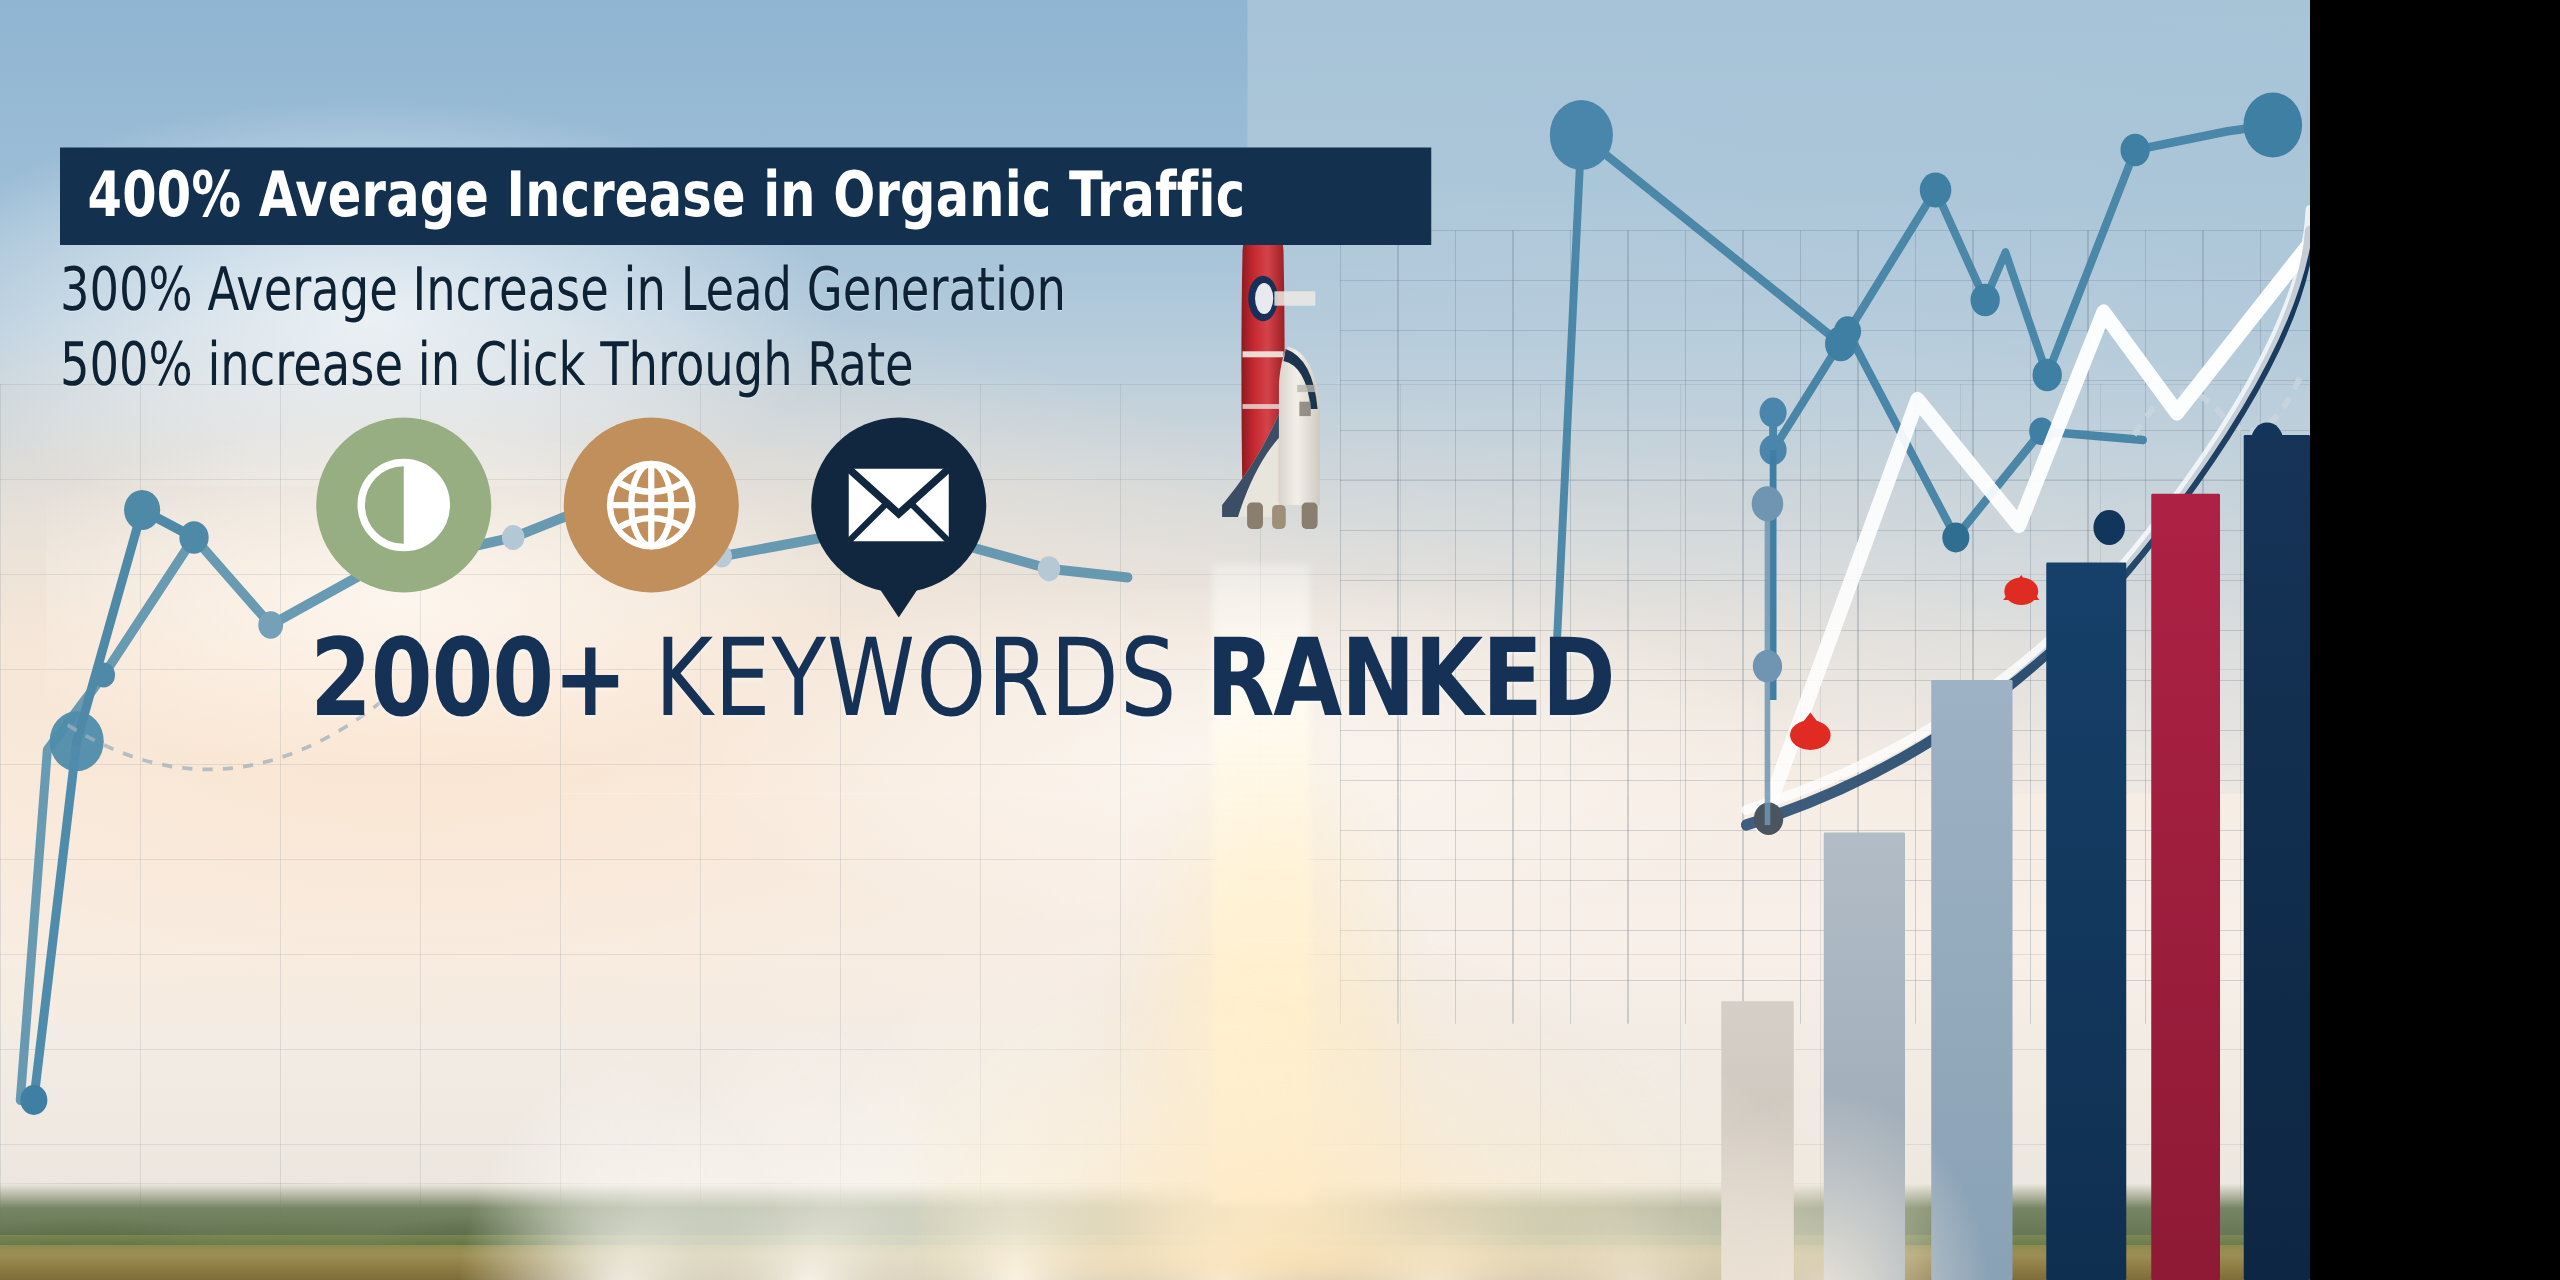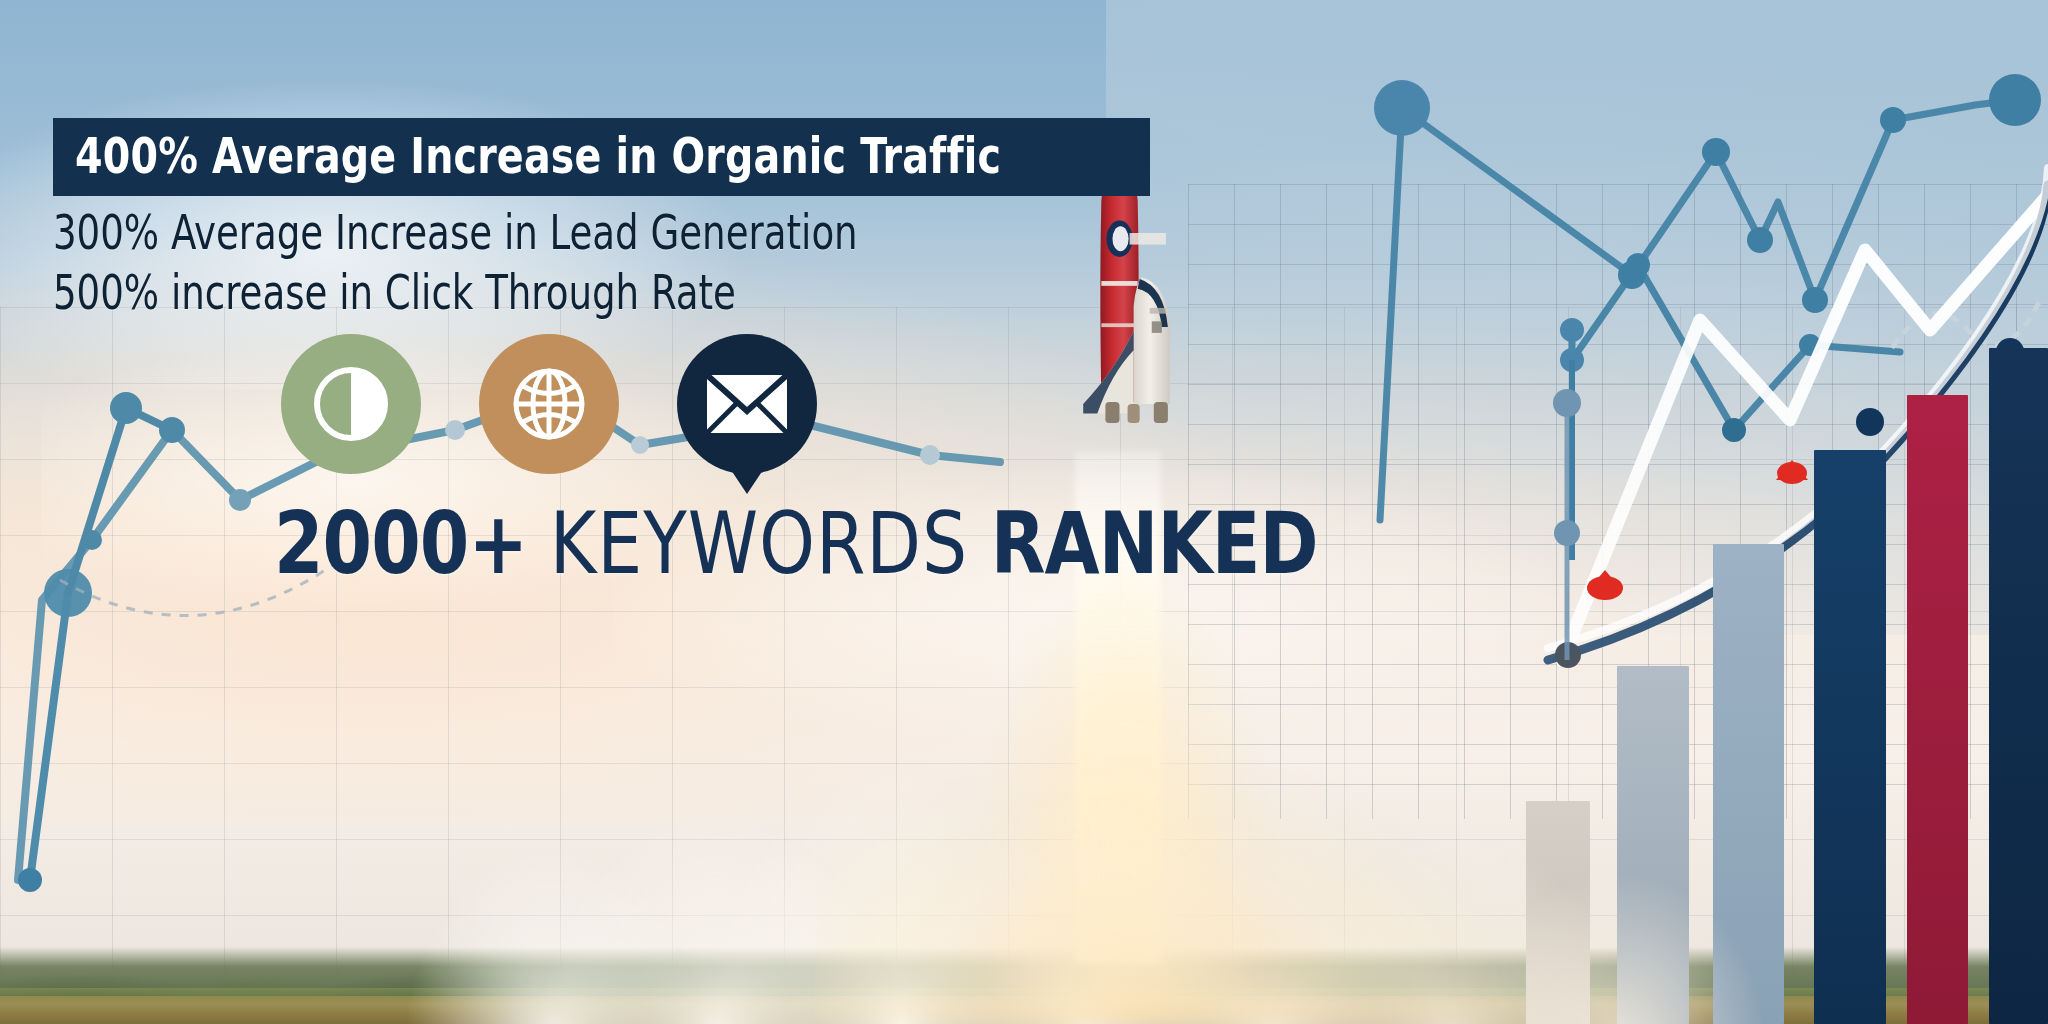--- a/index.html
+++ b/index.html
@@ -2,21 +2,21 @@
 <html><head>
 <meta charset="utf-8">
 <title>SEO Results Banner</title>
 <style>
   * { margin:0; padding:0; box-sizing:border-box; }
   html,body { width:2048px; height:1024px; overflow:hidden; background:#000; }
   body { font-family:"Liberation Sans", sans-serif; }
 
   .banner {
     position:relative;
-    width:2048px; height:1024px;
+    width:1848px; height:1024px;
     overflow:hidden;
   }
 
   
   .sky {
     position:absolute; inset:0;
     background:
       linear-gradient(to bottom,
         #8fb5d2 0%,
         #9cbdd6 14%,

